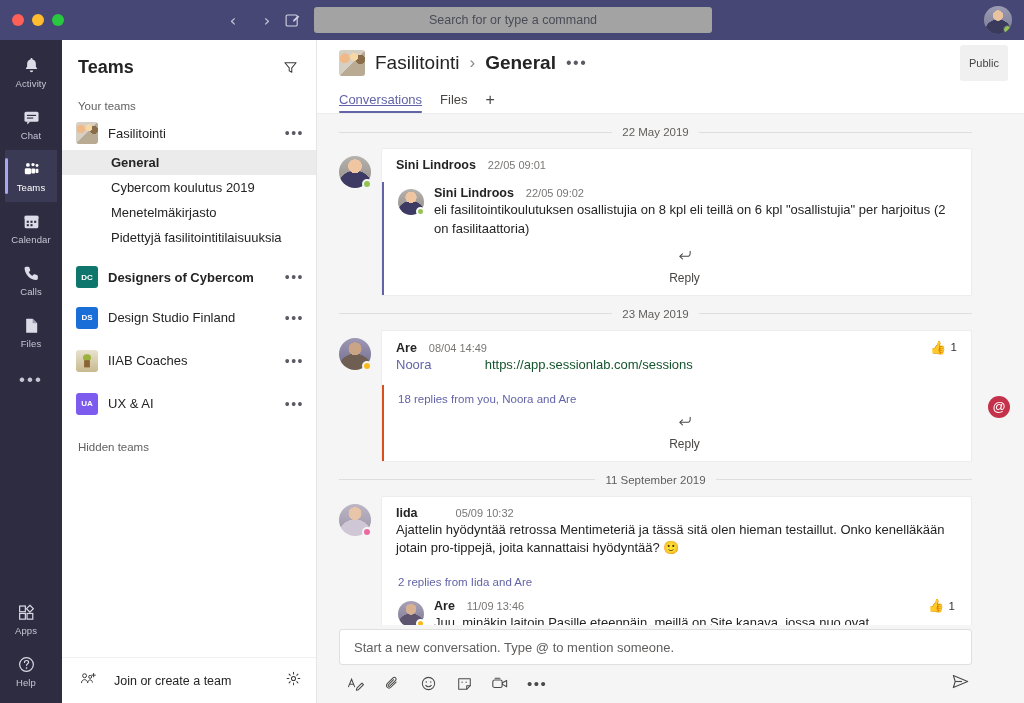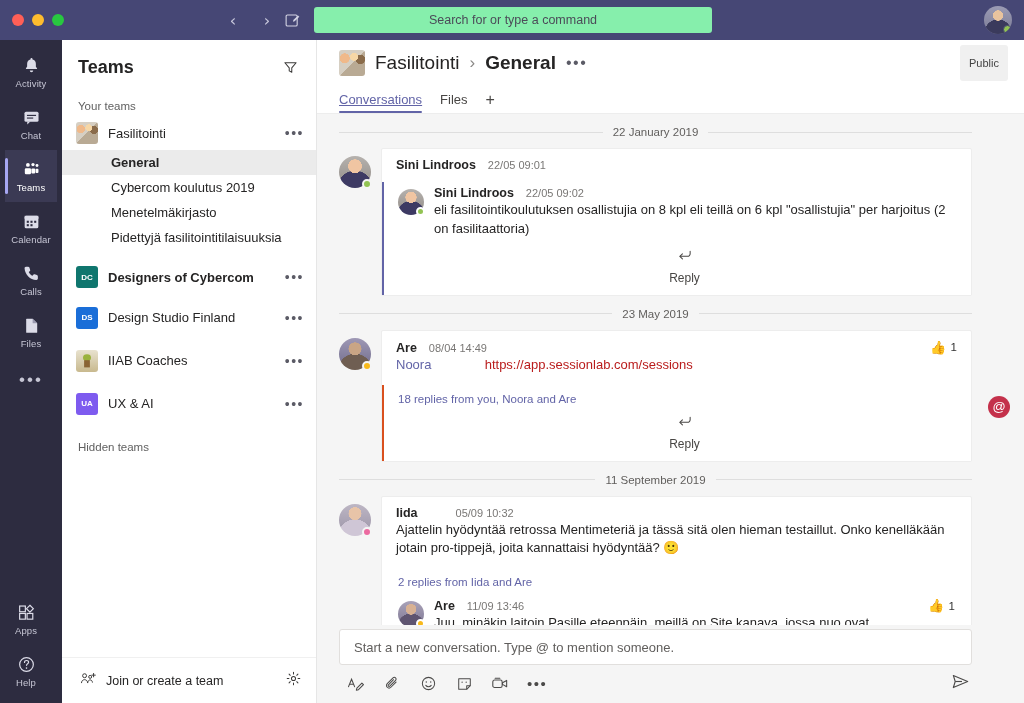--- a/index.html
+++ b/index.html
@@ -24,21 +24,21 @@
 
   .nav-arrows { position: absolute; left: 222px; display: flex; gap: 12px; align-items: center; }
   .nav-arrow {
     width: 22px; height: 22px; color: #c8c8dc; font-size: 16px;
     display: flex; align-items: center; justify-content: center; cursor: pointer;
     font-family: "DejaVu Sans", sans-serif;
   }
   .compose-btn { position: absolute; left: 280px; width: 24px; height: 24px; display:flex; align-items:center; justify-content:center; cursor:pointer; }
   .searchbox {
     position: absolute; left: 314px; width: 398px; height: 26px;
-    background: #86efac; border-radius: 3px;
+    background: #a3a3a3; border-radius: 3px;
     display: flex; align-items: center; justify-content: center;
     font-size: 12.5px; color: #4b4b58; cursor: text;
   }
   .me-avatar {
     position: absolute; right: 12px; width: 28px; height: 28px; border-radius: 50%;
     overflow: hidden; background: #8a8aa3; cursor: pointer;
   }
   .me-avatar .face { width:100%; height:100%; background:
       radial-gradient(circle at 50% 34%, #e8c39e 0 22%, transparent 23%),
       radial-gradient(circle at 50% 96%, #3a3a5c 0 44%, transparent 45%),
@@ -109,21 +109,21 @@
 
   .chan-row {
     display: flex; align-items: center; height: 25px; padding-left: 49px;
     font-size: 13px; color: #252424; cursor: pointer;
   }
   .chan-row.active { background: #ebebeb; font-weight: bold; }
 
   .tp-hidden { font-size: 11.5px; color: #616161; padding: 16px 0 0 16px; }
   .tp-foot {
     height: 46px; flex: 0 0 46px; display: flex; align-items: center;
-    padding: 0 14px 0 18px; gap: 8px; border-top: 1px solid #f0f0f0;
+    padding: 0 14px 0 18px; gap: 16px; border-top: 1px solid #f0f0f0;
   }
   .tp-foot-label { font-size: 12.5px; color: #252424; flex: 1; cursor: pointer; }
 
   
   .main { flex: 1; background: #fff; display: flex; flex-direction: column; min-width: 0; position: relative; }
   .chan-head {
     flex: 0 0 46px; display: flex; align-items: center; padding: 0 16px 0 22px; gap: 10px;
   }
   .chan-head-av { width: 26px; height: 26px; border-radius: 3px;
     background:
@@ -161,21 +161,21 @@
   .pres.available { background: #92c353; }
   .pres.away { background: #f8b91c; }
   .pres.busy { background: #ec6aa0; }
 
   .post-body { flex: 1; min-width: 0; background: #fff; border: 1px solid #ededed; border-radius: 2px; }
   .msg { padding: 9px 14px 10px 14px; }
   .msg-meta { display: flex; align-items: baseline; gap: 12px; }
   .msg-author { font-size: 12.5px; font-weight: bold; color: #252424; }
   .msg-time { font-size: 11px; color: #797775; }
   .msg-text { font-size: 13px; color: #252424; line-height: 1.45; margin-top: 1px; }
-  .msg-link { color: #b91c1c; text-decoration: none; }
+  .msg-link { color: #14532d; text-decoration: none; }
 
   .reaction { margin-left: auto; display: flex; align-items: center; gap: 4px; font-size: 11.5px; color: #333; }
   .thumb { font-size: 13px; }
 
   .reply-block { border-left: 2px solid #6264a7; background: #fff; }
   .reply-block.orange { border-left-color: #d9501e; }
   .nested { display: flex; gap: 10px; padding: 4px 14px 2px 14px; }
   .nested-av { width: 26px; height: 26px; border-radius: 50%; flex: 0 0 26px; position: relative; margin-top: 3px; }
   .nested-av .av-img { border-radius: 50%; }
   .nested .pres { border-color: #fff; width: 9px; height: 9px; }
@@ -451,21 +451,21 @@
         <div class="tab">
           <span>Files</span>
         </div>
         <div class="tab-add">+</div>
       </div>
 
       <div class="stream">
 
         <div class="date-div">
           <div class="line"></div>
-          <div class="txt">22 January 2019</div>
+          <div class="txt">22 May 2019</div>
           <div class="line"></div>
         </div>
 
         <div class="post">
           <div class="post-av">
             <div class="av-img av-a"></div>
             <div class="pres available"></div>
           </div>
           <div class="post-body">
             <div class="msg">

